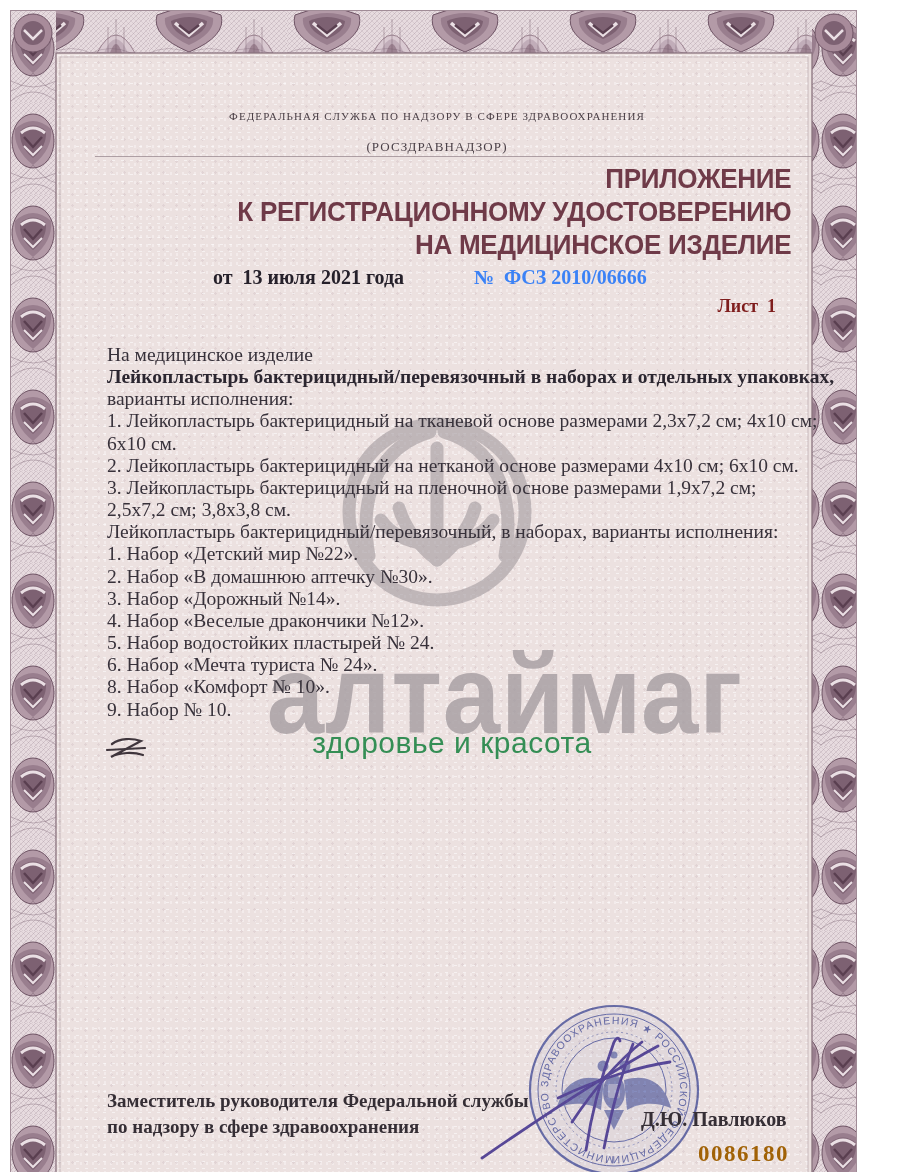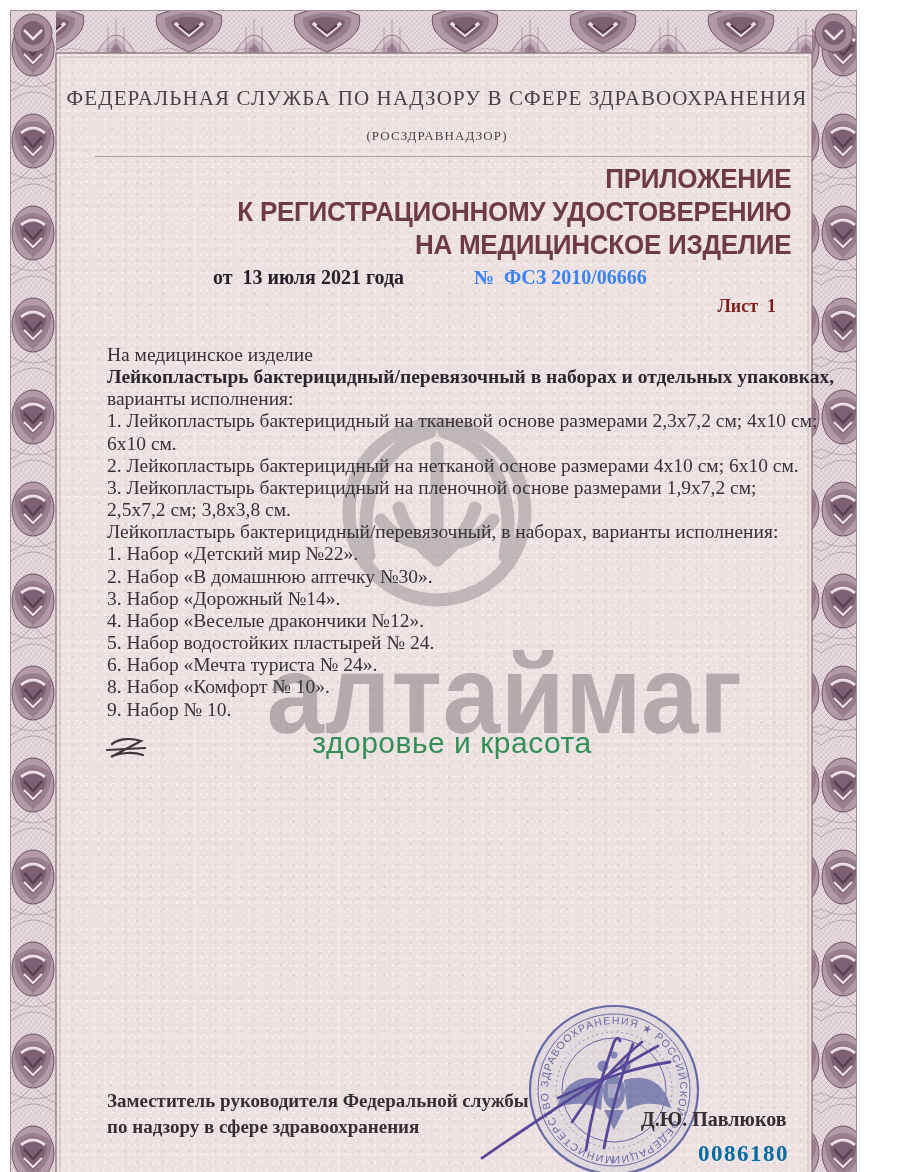--- a/index.html
+++ b/index.html
@@ -12,21 +12,21 @@
       radial-gradient(rgba(255,255,255,0.55) 18%, rgba(255,255,255,0) 20%),
       radial-gradient(rgba(198,176,181,0.28) 15%, rgba(198,176,181,0) 17%),
       radial-gradient(rgba(255,255,255,0.35) 22%, rgba(255,255,255,0) 24%);
     background-size:9px 7px,13px 11px,6px 9px;
     background-position:0 0,4px 3px,2px 6px;}
   svg.layer{position:absolute;left:0;top:0;pointer-events:none;}
   .overlay-ink{mix-blend-mode:multiply;}
   
   .abs{position:absolute;}
   .header-wrap{left:56px;top:86px;width:762px;text-align:center;color:#4b4047;}
-  .header-line1{font-size:21px;letter-spacing:1.1px;}
+  .header-line1{font-size:11px;letter-spacing:1.1px;margin-top:24px;}
   .header-line2{font-size:13px;letter-spacing:1.1px;margin-top:17px;}
   .sep-line{left:95px;top:156px;width:722px;height:1px;background:#9e8d94;opacity:.8;}
   .title-wrap{left:56px;top:162px;width:762px;text-align:right;color:#6f3a48;
       font-family:"Liberation Sans", sans-serif;font-weight:bold;}
   .title-wrap .tl{font-size:28px;line-height:33px;transform:scaleX(.93);transform-origin:center;
       letter-spacing:-.3px;white-space:pre;}
   .date-label{left:213px;top:266px;font-size:20px;font-weight:bold;color:#25202a;white-space:pre;}
   .number-label{left:474px;top:266px;font-size:20px;font-weight:bold;color:#3b82f6;white-space:pre;}
   .sheet-label{left:56px;top:296px;width:720px;text-align:right;font-size:18px;font-weight:bold;
       color:#7f1d1d;white-space:pre;}
@@ -36,21 +36,21 @@
   
   .wm-brand{left:110px;top:630px;width:790px;text-align:center;
       font-family:"Liberation Sans", sans-serif;font-weight:bold;font-size:112px;
       color:#a59da1;opacity:.8;letter-spacing:1px;transform:scaleX(.92);transform-origin:center;}
   .wm-tagline{left:56px;top:726px;width:792px;text-align:center;
       font-family:"Liberation Sans", sans-serif;font-size:30px;color:#15803d;opacity:.85;
       letter-spacing:.5px;}
   
   .official-pos{left:107px;top:1088px;font-size:19px;font-weight:bold;color:#352e35;line-height:26px;}
   .official-name{left:641px;top:1108px;font-size:20px;font-weight:bold;color:#352e35;white-space:pre;}
-  .serial-no{left:698px;top:1141px;font-size:23px;font-weight:bold;color:#0369a1;
+  .serial-no{left:698px;top:1141px;font-size:23px;font-weight:bold;color:#a16207;
       letter-spacing:1.5px;}
 </style>
 </head>
 <body>
 
 <div class="page">
 
   <div class="paper"></div>
 
   <svg class="layer" width="900" height="1172" viewBox="0 0 900 1172">

